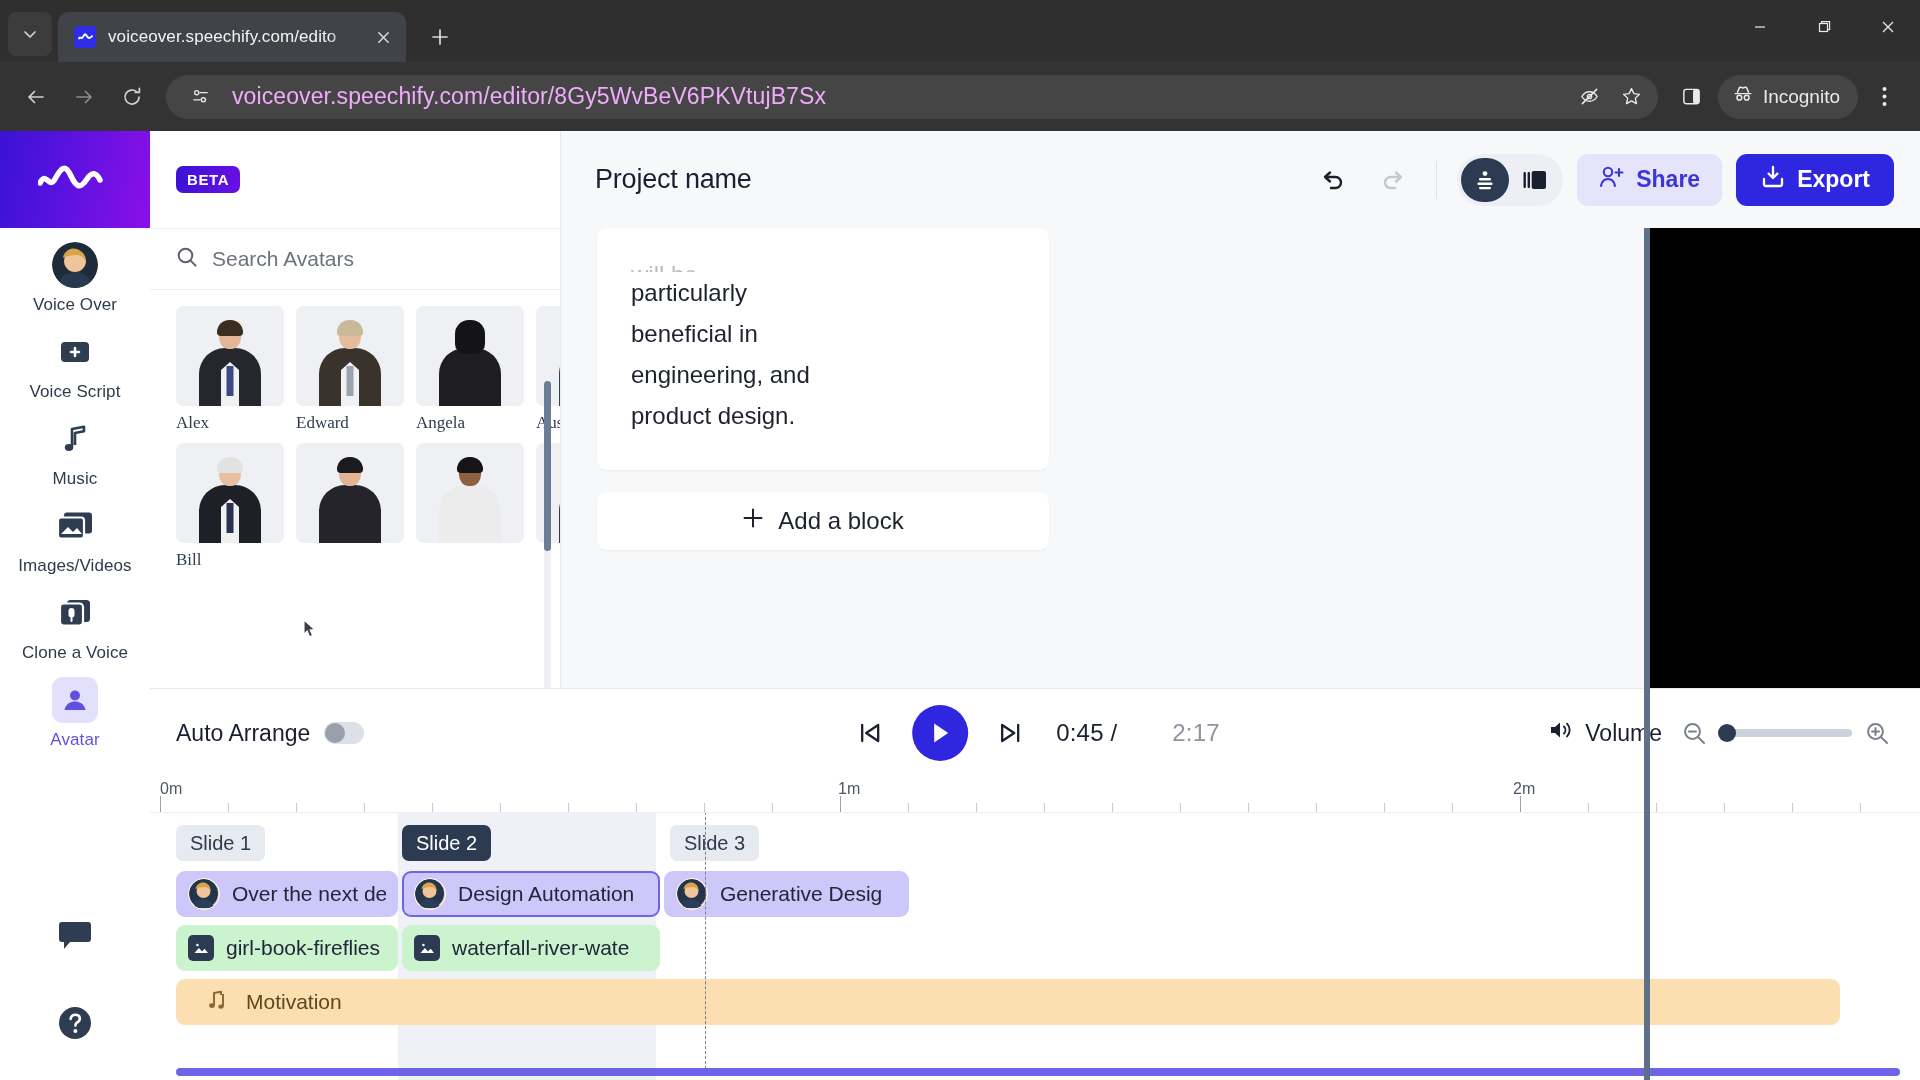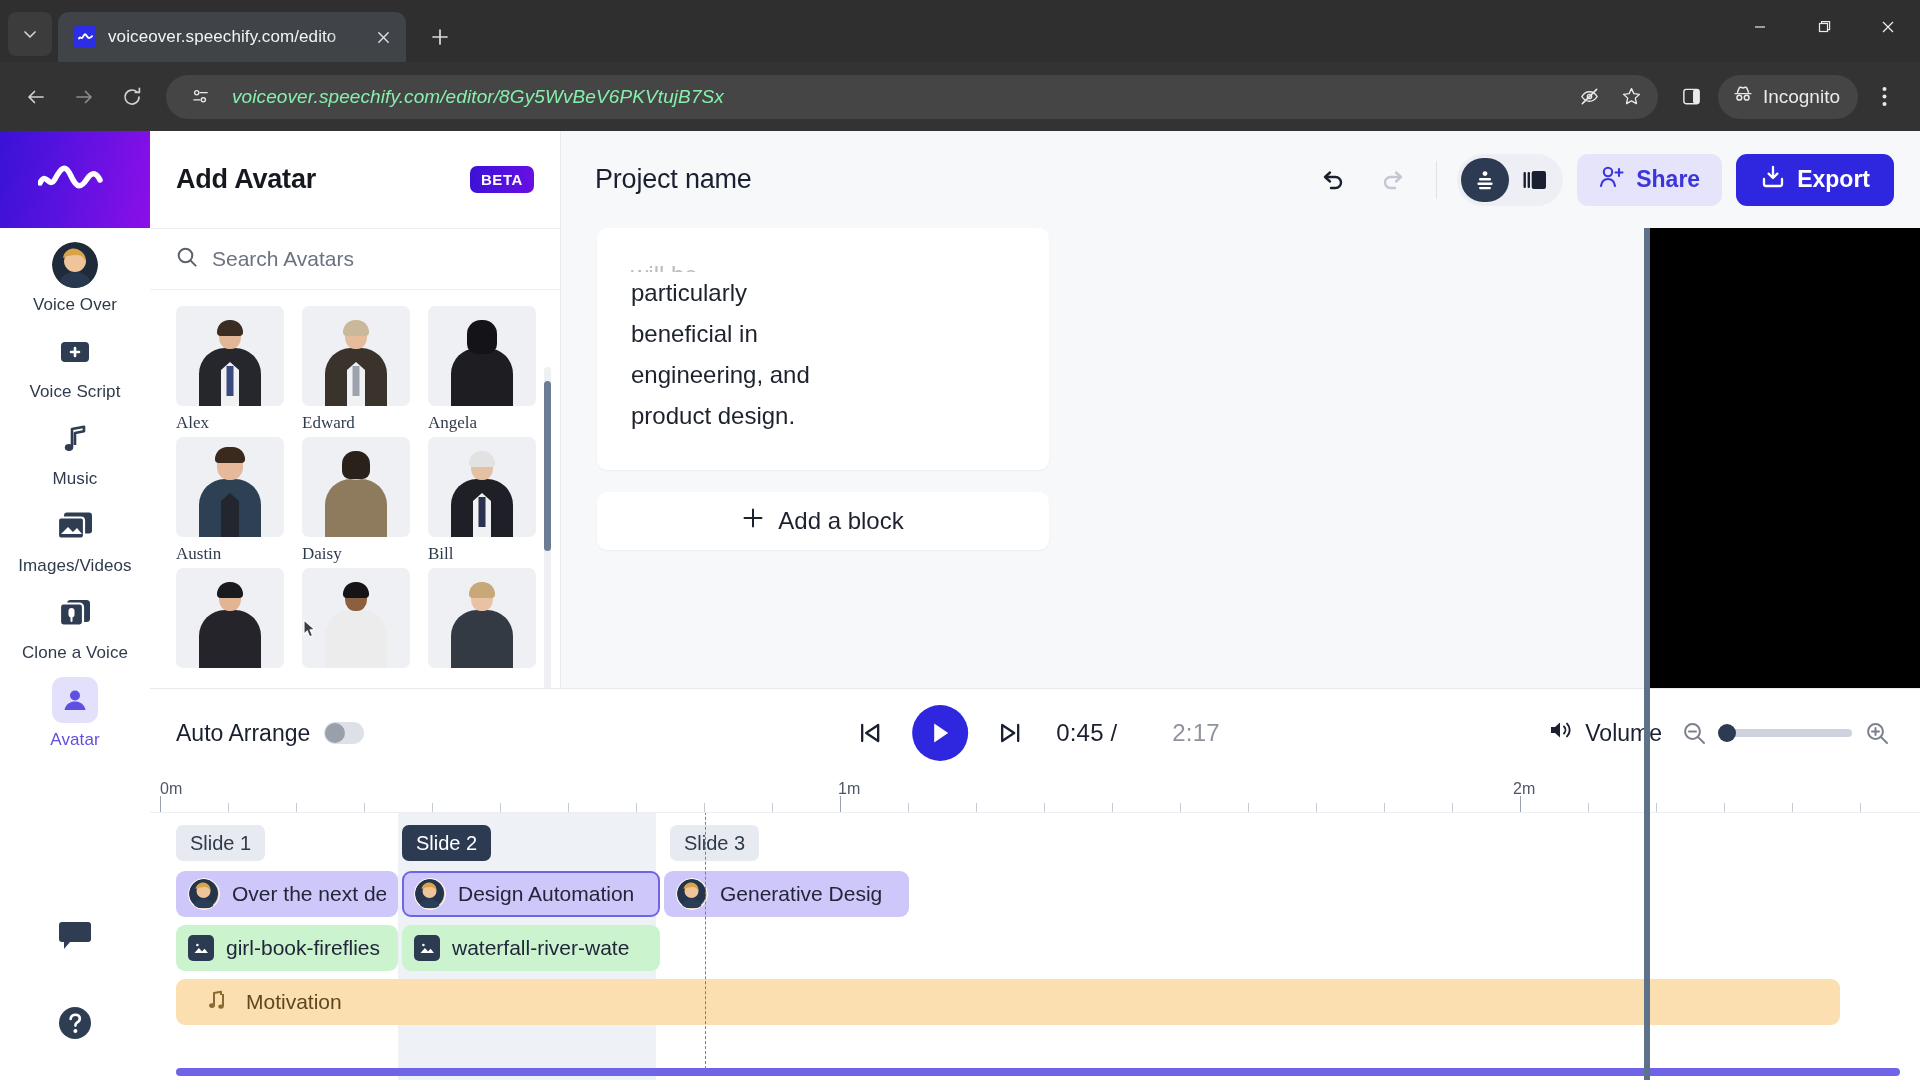--- a/index.html
+++ b/index.html
@@ -39,21 +39,21 @@
   .winctrls { position:absolute; right:0; top:0; height:54px; display:flex; }
   .winbtn { width:64px; height:54px; display:flex; align-items:center; justify-content:center; color:#e8eaed; }
 
   .navbar { height:69px; background:#333333; display:flex; align-items:center; padding:0 14px; gap:4px; }
   .navicon { width:44px; height:44px; border-radius:50%; display:flex; align-items:center; justify-content:center; color:#cfd1d3; flex:none; }
   .navicon.disabled { color:#8a8c8e; }
   .omnibox {
     flex:1; height:44px; background:#454545; border-radius:22px; margin:0 8px;
     display:flex; align-items:center; padding:0 6px 0 14px; gap:12px;
   }
-  .omni-url { color:#86efac; font-size:19px; flex:1; white-space:nowrap; overflow:hidden; letter-spacing:0.1px;font-style:italic; }
+  .omni-url { color:#f0abfc; font-size:23px; flex:1; white-space:nowrap; overflow:hidden; letter-spacing:0.1px; }
   .omni-right { display:flex; align-items:center; gap:2px; }
   .omni-ico { width:40px; height:40px; border-radius:50%; display:flex; align-items:center; justify-content:center; color:#e8eaed; }
   .sidepanel-btn { width:44px; height:44px; border-radius:50%; display:flex; align-items:center; justify-content:center; color:#e8eaed; flex:none; }
   .incognito-pill {
     height:44px; background:#454545; border-radius:22px; display:flex; align-items:center;
     gap:9px; padding:0 18px 0 14px; color:#e8eaed; font-size:19px; flex:none;
   }
   .kebab { width:44px; height:44px; display:flex; align-items:center; justify-content:center; color:#e8eaed; flex:none; }
 
   
@@ -86,21 +86,21 @@
   .beta-badge {
     background:linear-gradient(100deg,#3a12d6,#6a0fe3); color:#fff; font-size:15px; font-weight:700;
     padding:5px 11px; border-radius:7px; letter-spacing:0.6px;
   }
   .avsearch { height:62px; display:flex; align-items:center; gap:14px; padding:0 26px; border-top:1px solid #eceef2; border-bottom:1px solid #eceef2; flex:none; }
   .avsearch input {
     border:none; outline:none; font-size:21px; color:#333; flex:1;
     font-family:"Liberation Sans", sans-serif; background:transparent;
   }
   .avsearch input::placeholder { color:#6d7280; }
-  .avgrid { flex:1; overflow:hidden; padding:16px 18px 0 26px; display:grid; grid-template-columns:repeat(3,1fr); gap:4px 12px; align-content:start; }
+  .avgrid { flex:1; overflow:hidden; padding:16px 18px 0 26px; display:grid; grid-template-columns:repeat(5,1fr); gap:10px 12px; align-content:start; }
   .avcard { display:flex; flex-direction:column; gap:7px; cursor:pointer; }
   .avthumb { width:108px; height:100px; background:#eef0f4; border-radius:7px; position:relative; overflow:hidden; }
   .avname { font-size:17px; color:#2f3b4c; font-family:"Liberation Serif", serif; }
   .av-scroll { position:absolute; right:9px; top:250px; width:7px; height:170px; border-radius:4px; background:#6b7d95; }
   .av-track { position:absolute; right:9px; top:236px; bottom:10px; width:7px; border-radius:4px; background:#eef0f3; }
 
   
   .fig { position:absolute; left:0; right:0; bottom:0; top:0; }
   .fig .head { position:absolute; left:50%; transform:translateX(-50%); top:18px; width:22px; height:25px; border-radius:50% 50% 45% 45%; }
   .fig .hair { position:absolute; left:50%; transform:translateX(-50%); top:14px; width:26px; height:16px; border-radius:13px 13px 4px 4px; }
@@ -401,21 +401,20 @@
             <circle cx="17" cy="17" r="16" fill="#2f3d52"></circle>
             <path d="M12.6 13c.4-3 2.6-4.3 4.8-4.3 2.6 0 4.4 1.6 4.4 4 0 2.1-1.3 3-2.9 4-1.2.8-1.5 1.5-1.5 2.9" stroke="#fff" stroke-width="2.6" fill="none" stroke-linecap="round"></path>
             <circle cx="17.4" cy="25" r="2" fill="#fff"></circle>
           </svg>
       </div>
     </div>
   </div>
 
   <div class="avpanel">
     <div class="avpanel-head">
-      <div class="avpanel-title">Add Avatar</div>
       <div class="beta-badge">BETA</div>
     </div>
     <div class="avsearch">
       <span>
         <svg width="22" height="22" viewBox="0 0 22 22">
             <circle cx="9.5" cy="9.5" r="6.8" stroke="#5b616d" stroke-width="2" fill="none"></circle>
             <path d="M14.6 14.6L19.6 19.6" stroke="#5b616d" stroke-width="2" stroke-linecap="round"></path>
           </svg>
       </span>
       <input type="text" placeholder="Search Avatars" style="">

